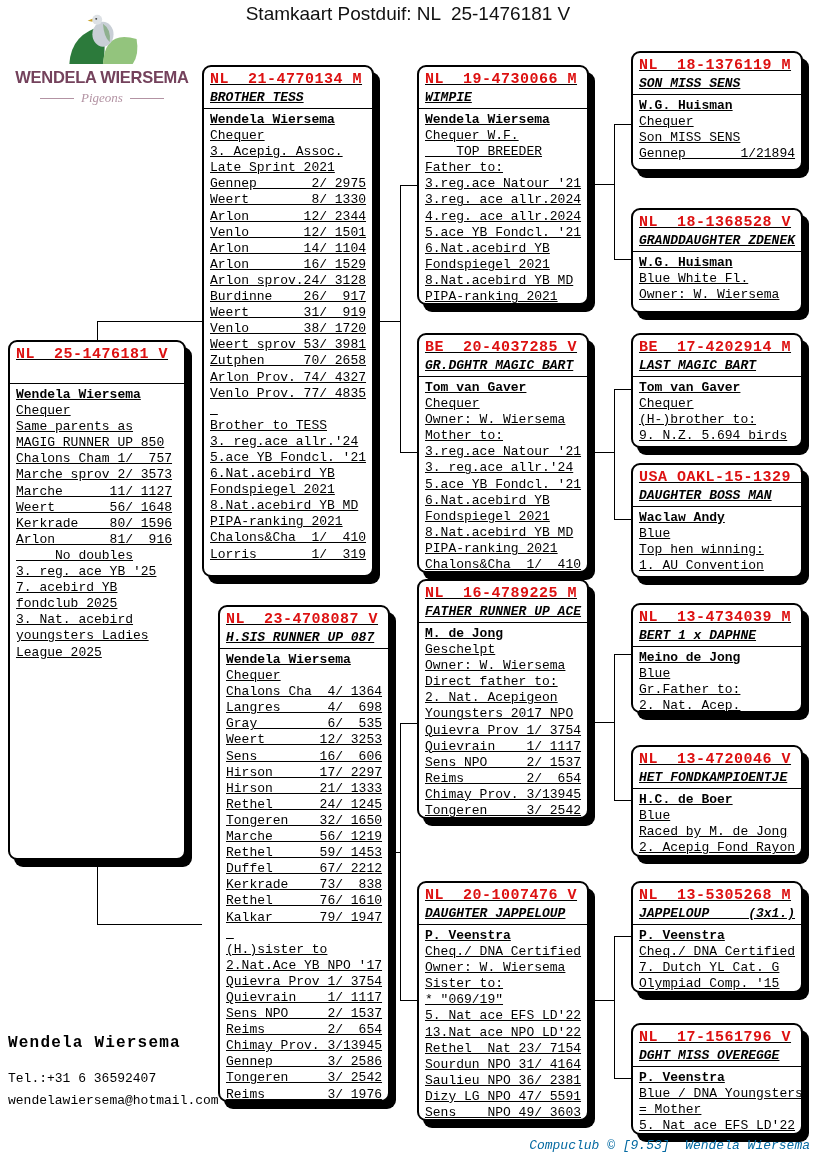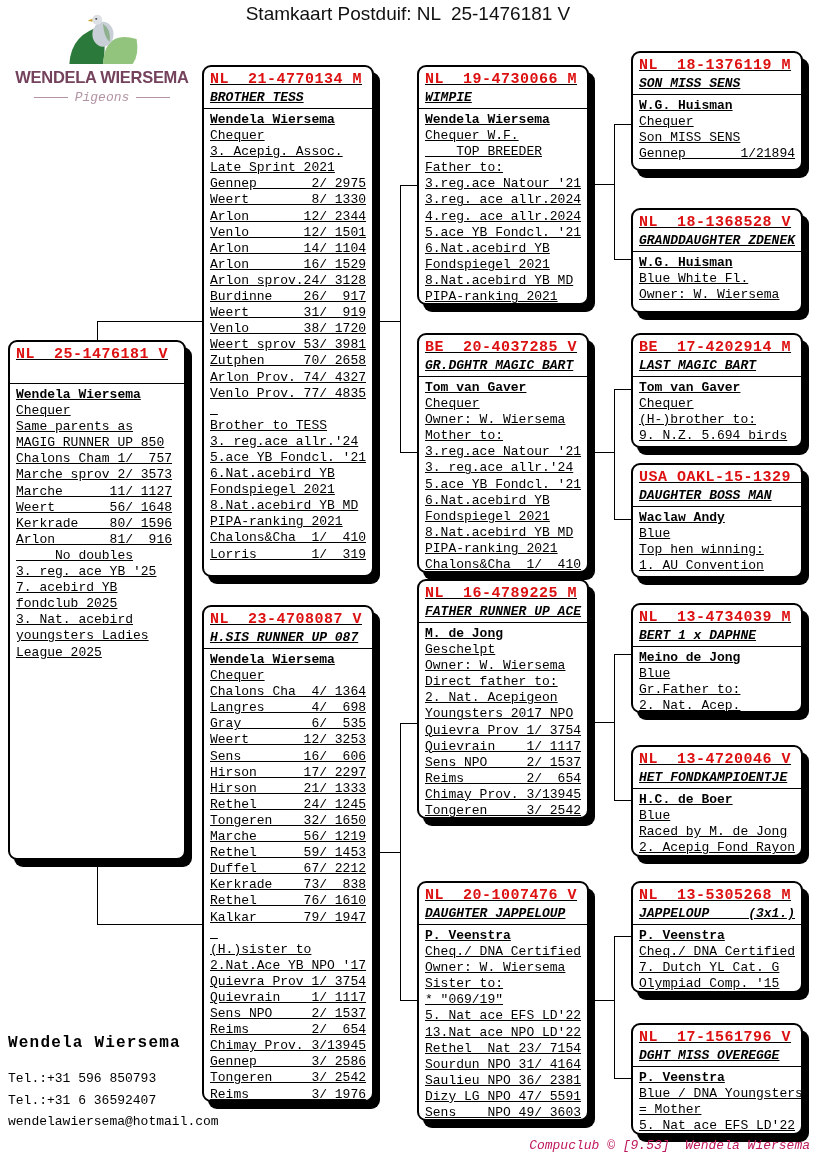--- a/index.html
+++ b/index.html
@@ -14,21 +14,21 @@
   }
   
   .logo { position:absolute; left:6px; top:10px; width:192px; text-align:center; }
   .logo svg { display:block; margin:0 auto; }
   .logo-name {
     font-family:"Liberation Sans", sans-serif; font-weight:bold; font-size:17px;
     color:#74425c; letter-spacing:-0.3px; transform:scaleX(0.97); white-space:nowrap;
   }
   .logo-sub {
     display:flex; align-items:center; justify-content:center; gap:7px; margin-top:2px;
-    font-family:Liberation Mono, monospace; font-style:italic; font-size:13px; color:#b393a3;
+    font-family:Liberation Serif, serif; font-style:italic; font-size:13px; color:#b393a3;
   }
   .logo-sub .dash { display:inline-block; width:34px; height:1px; background:#b393a3; }
   
   .pbox {
     position:absolute; box-sizing:border-box; background:#fff;
     border:2px solid #000; border-radius:9px;
     box-shadow:6px 7px 0 0 #000; overflow:hidden;text-decoration:underline;
   }
   .ring {
     font-weight:bold; color:#dd1111; font-size:15px; line-height:19px;
@@ -44,21 +44,21 @@
   .bbody .bl:first-child { font-weight:bold; }
   
   .cline { position:absolute; background:#000; }
   
   .contact { position:absolute; left:8px; top:1034px; }
   .contact-name { font-weight:bold; font-size:16px; letter-spacing:1.2px; white-space:pre; }
   .contact-lines { margin-top:16px; font-size:13px; line-height:21.5px; }
   .contact-lines .bl { white-space:pre; }
   .credit {
     position:absolute; top:1138px; right:6px; font-size:13px; font-style:italic;
-    white-space:pre; color:#be185d;
+    white-space:pre; color:#0369a1;
   }
 </style>
 </head>
 <body>
 
 <div id="page">
 
   <div class="title">Stamkaart Postduif: NL  25-1476181 V</div>
 
   <div class="logo">
@@ -165,21 +165,21 @@
         <div class="bl">3. reg.ace allr.'24</div>
         <div class="bl">5.ace YB Fondcl. '21</div>
         <div class="bl">6.Nat.acebird YB</div>
         <div class="bl">Fondspiegel 2021</div>
         <div class="bl">8.Nat.acebird YB MD</div>
         <div class="bl">PIPA-ranking 2021</div>
         <div class="bl">Chalons&amp;Cha  1/  410</div>
         <div class="bl">Lorris       1/  319</div>
       </div>
   </div>
-  <div class="pbox" style="left:202px;top:605px;width:172px;height:497px">
+  <div class="pbox" style="left:218px;top:605px;width:172px;height:497px">
     <div class="ring">NL  23-4708087 V</div>
     <div class="bname">H.SIS RUNNER UP 087</div>
     <div class="bbody">
         <div class="bl">Wendela Wiersema</div>
         <div class="bl">Chequer</div>
         <div class="bl">Chalons Cha  4/ 1364</div>
         <div class="bl">Langres      4/  698</div>
         <div class="bl">Gray         6/  535</div>
         <div class="bl">Weert       12/ 3253</div>
         <div class="bl">Sens        16/  606</div>
@@ -356,21 +356,20 @@
         <div class="bl">P. Veenstra</div>
         <div class="bl">Blue / DNA Youngsters</div>
         <div class="bl">= Mother</div>
         <div class="bl">5. Nat ace EFS LD'22</div>
       </div>
   </div>
 
   <div class="contact">
     <div class="contact-name">Wendela Wiersema</div>
     <div class="contact-lines">
-        <div class="bl">Tel.:+31 596 850793</div>
         <div class="bl">Tel.:+31 6 36592407</div>
         <div class="bl">wendelawiersema@hotmail.com</div>
       </div>
   </div>
 
   <div class="credit">Compuclub © [9.53]  Wendela Wiersema</div>
 
 </div>
 
 </body></html>

